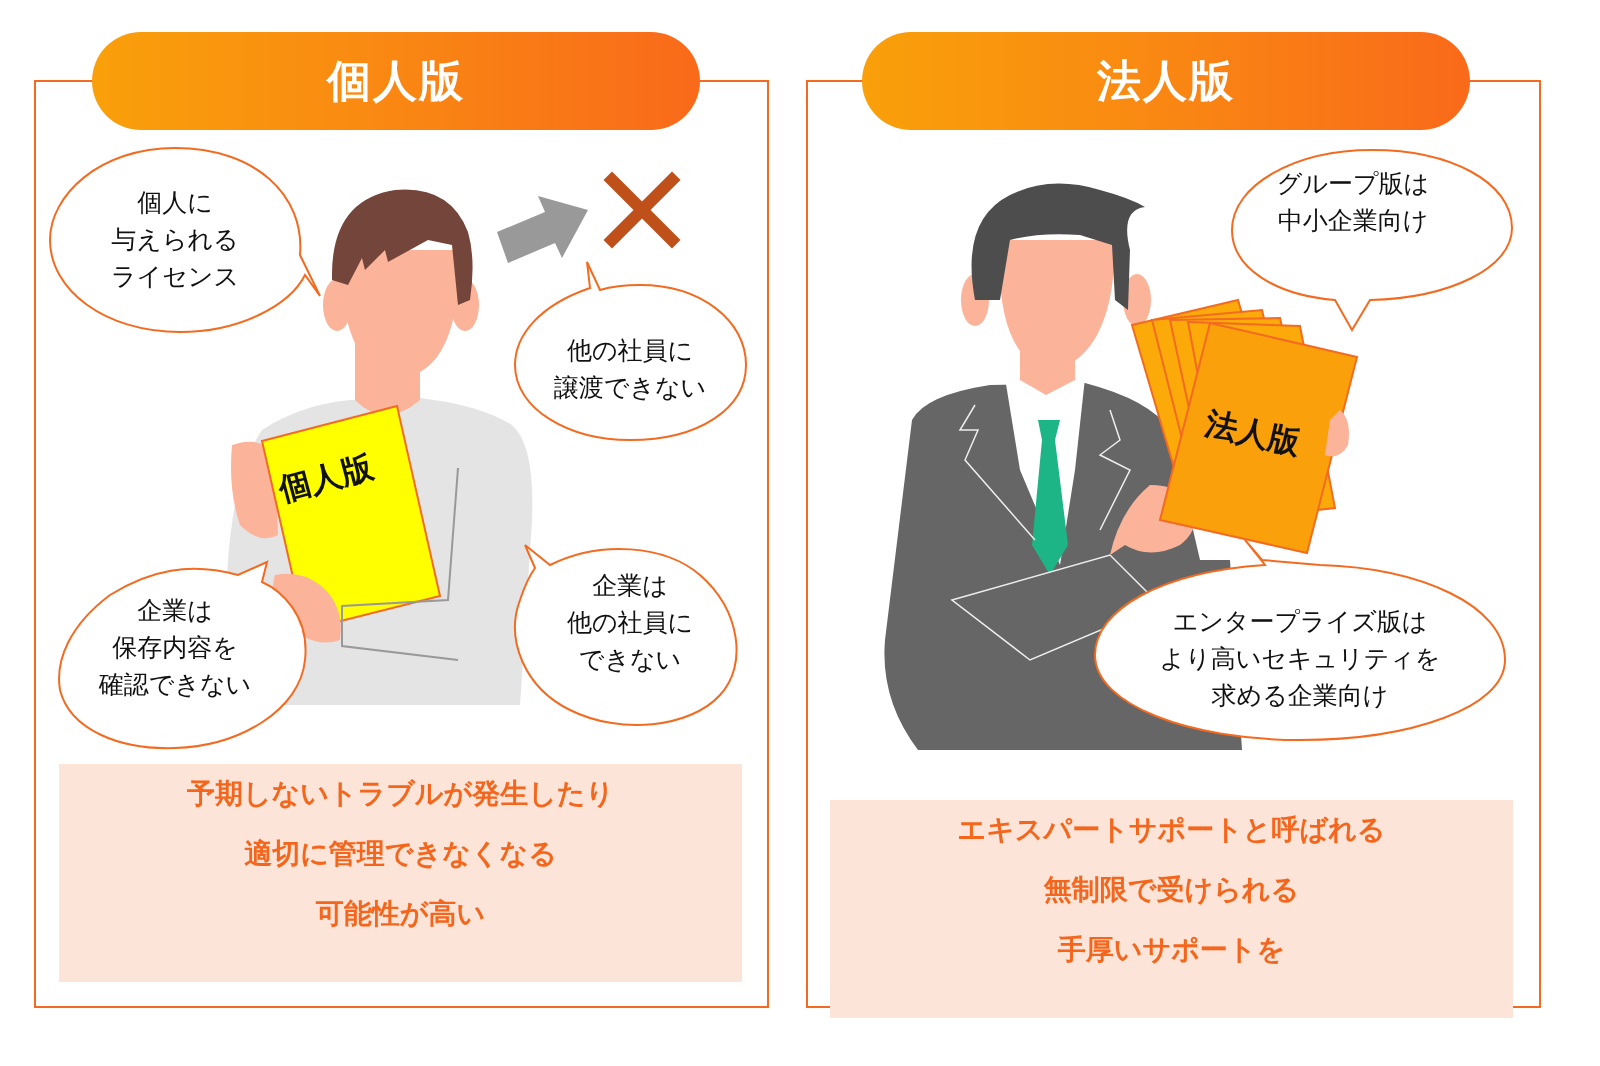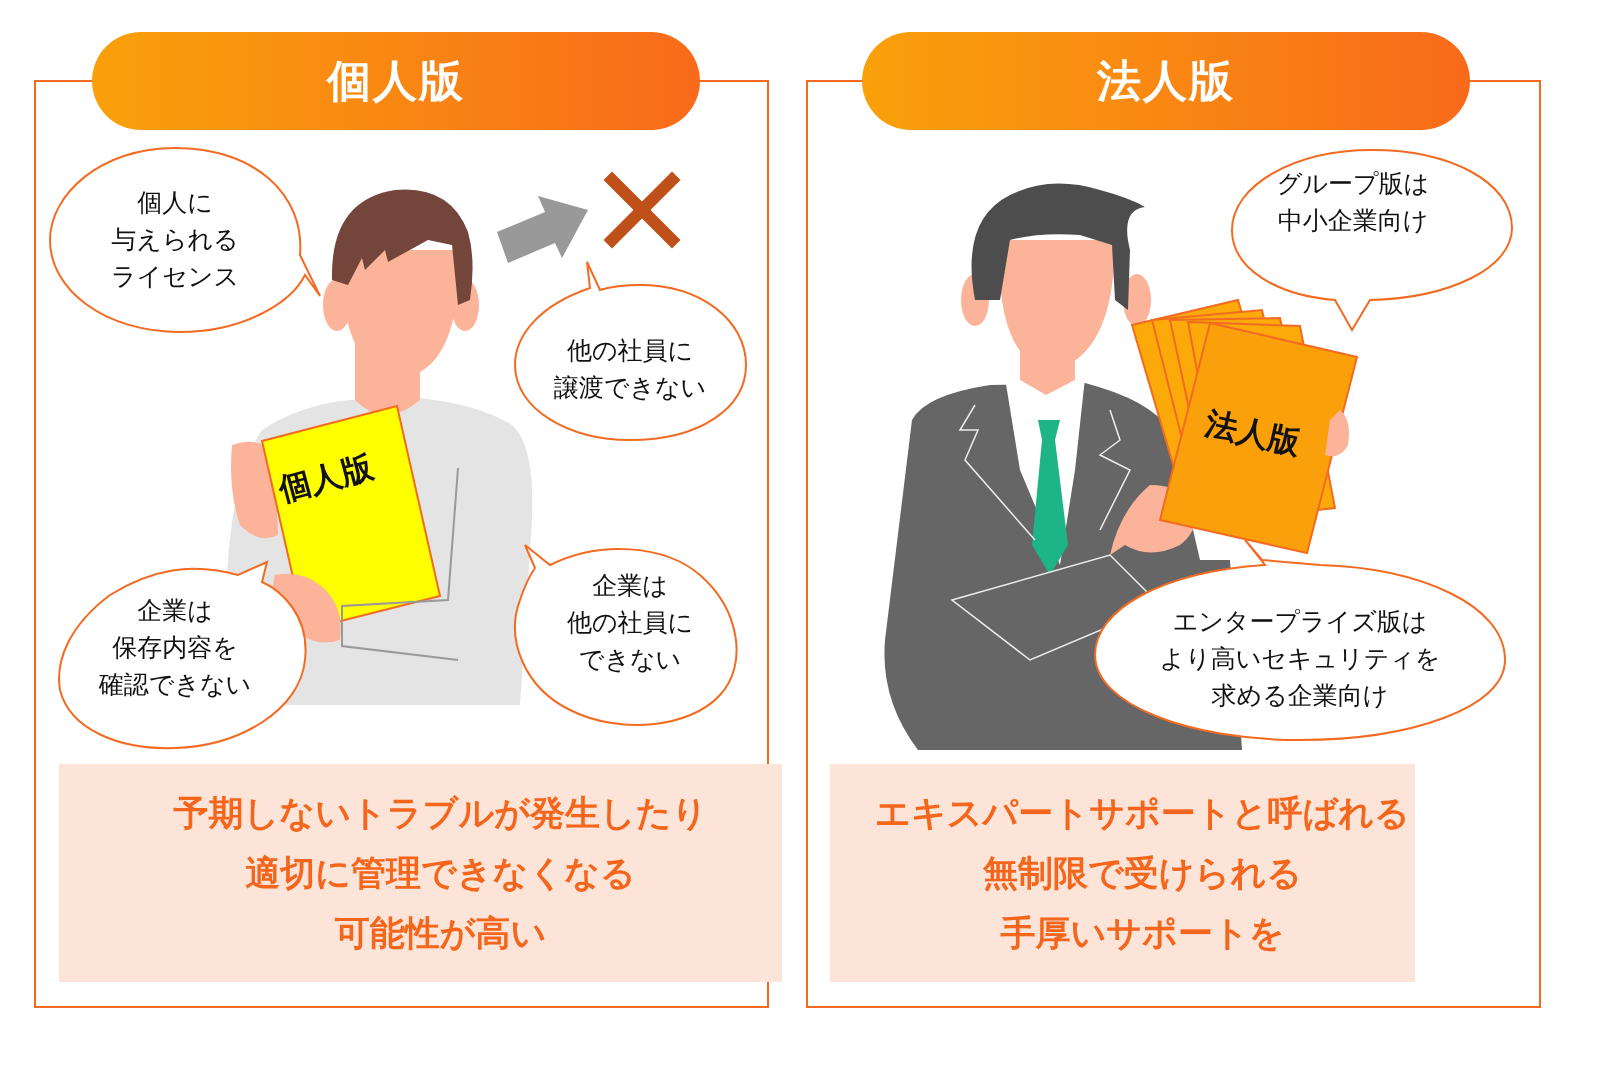--- a/index.html
+++ b/index.html
@@ -3,23 +3,23 @@
 <meta charset="utf-8">
 <style>
   html,body{margin:0;padding:0;background:#ffffff;}
   body{width:1600px;height:1066px;position:relative;overflow:hidden;font-family:"DejaVu Sans","Liberation Sans",sans-serif;}
   .panel{position:absolute;top:80px;height:928px;border:2px solid #f26b21;box-sizing:border-box;background:#fff;}
   .panel.left{left:34px;width:735px;}
   .panel.right{left:806px;width:735px;}
   .pill{position:absolute;top:32px;height:98px;border-radius:49px;background:linear-gradient(90deg,#f9a00a 0%,#f98a12 45%,#f96a1a 100%);color:#fff;font-weight:bold;font-size:44px;display:flex;align-items:center;justify-content:center;letter-spacing:2px;z-index:3;}
   .pill.left{left:92px;width:608px;}
   .pill.right{left:862px;width:608px;}
-  .summary{position:absolute;top:764px;height:218px;background:#fde4d8;color:#f5661d;font-weight:bold;font-size:35px;line-height:60px;text-align:center;display:flex;flex-direction:column;justify-content:center;z-index:2;padding-left:40px;}
+  .summary{position:absolute;top:764px;height:218px;background:#fde4d8;color:#f5661d;font-weight:bold;font-size:28px;line-height:60px;text-align:center;display:flex;flex-direction:column;z-index:2;}
   .summary.left{left:59px;width:683px;}
-  .summary.right{left:830px;width:545px;}
+  .summary.right{left:830px;width:683px;margin-top:36px;}
   .art{position:absolute;left:0;top:0;z-index:1;}
   .bubble-text{position:absolute;z-index:4;text-align:center;color:#111;font-size:25px;line-height:37px;}
   .line{display:block;white-space:nowrap;}
 </style>
 </head>
 <body>
 
 <div class="panel left"></div>
 <div class="panel right"></div>
 

